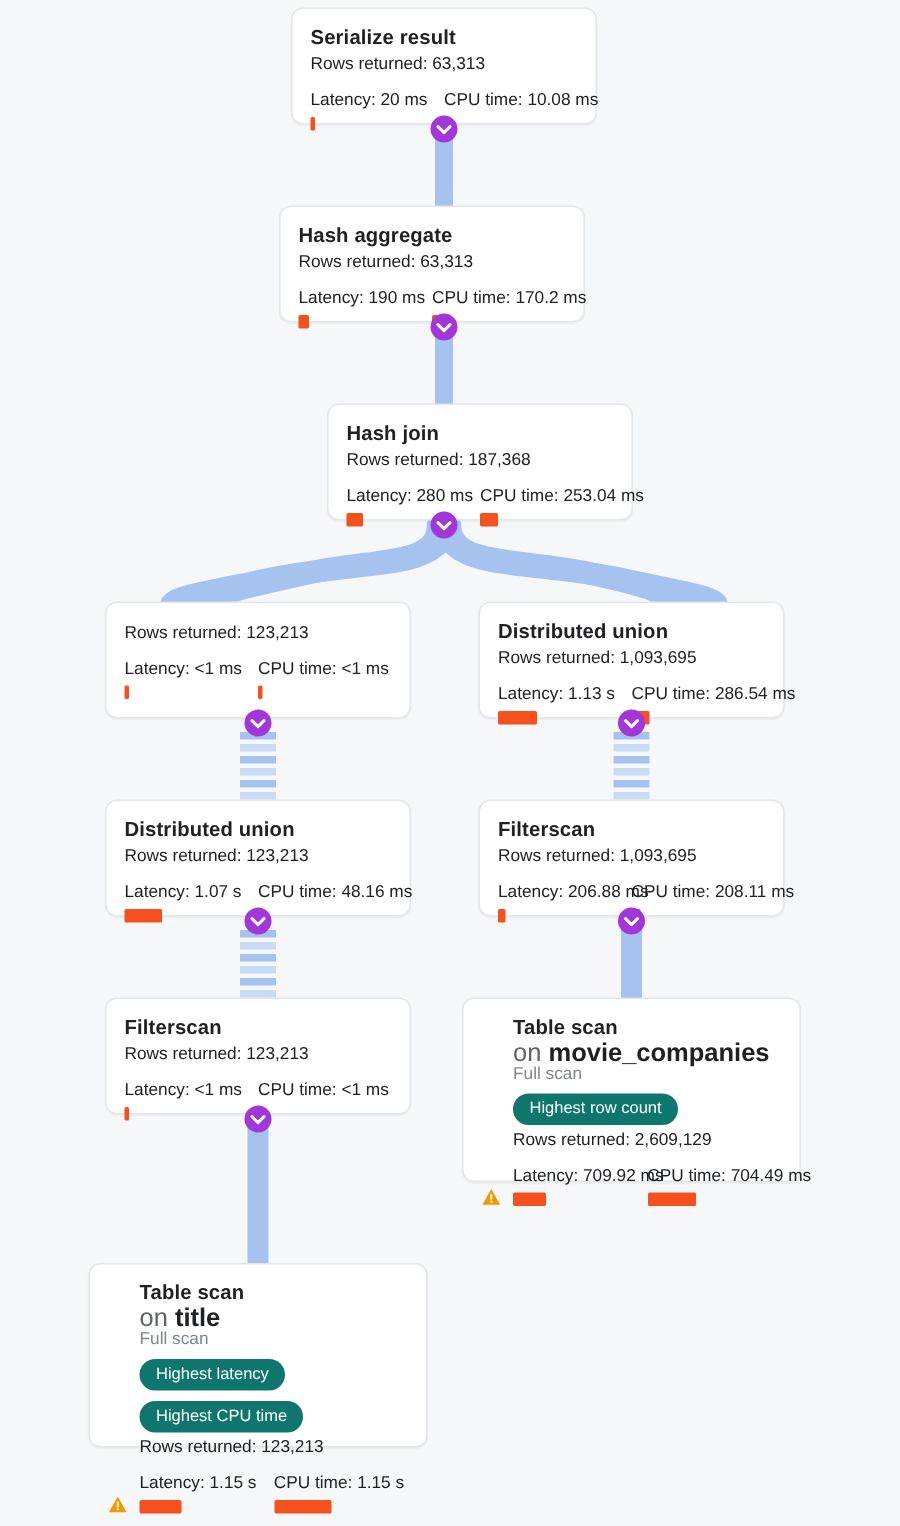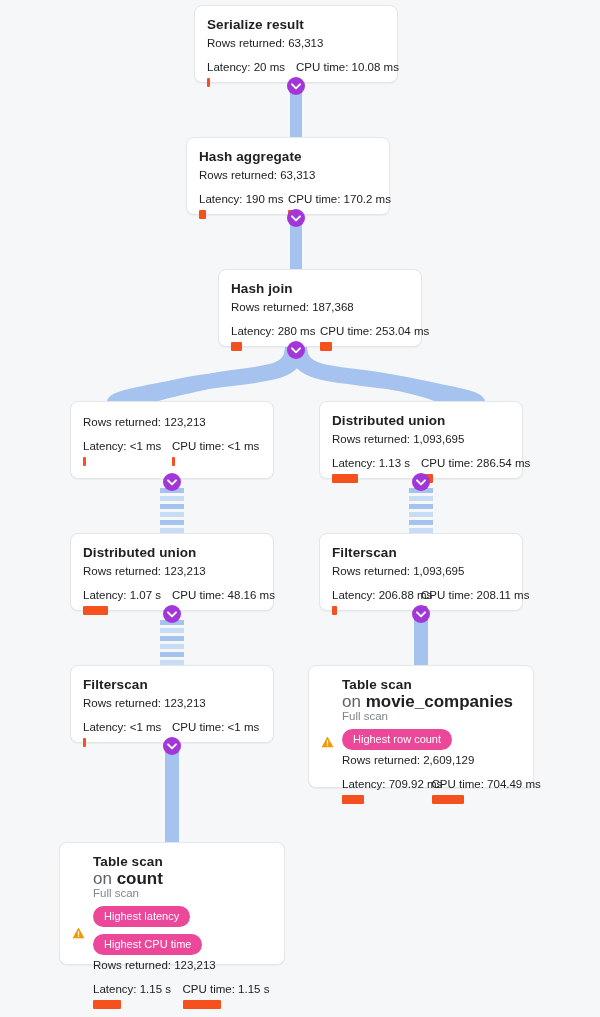--- a/index.html
+++ b/index.html
@@ -18,35 +18,35 @@
   .node{
     position:absolute;
     background:#ffffff;
     border:1px solid #e3e6ea;
     border-radius:8px;
     box-sizing:border-box;
     padding:10px 12px 12px 12px;
     box-shadow:0 1px 1px rgba(60,64,67,.06);
     z-index:5;
   }
-  .node-head{display:flex;align-items:center;gap:8px;}
+  .node-head{display:flex;align-items:flex-end;gap:8px;}
   .warn-icon{flex:0 0 auto;margin-top:3px;line-height:0;}
   .node-title{
     font-size:13.5px;font-weight:700;color:#202124;line-height:17px;
     letter-spacing:.1px;
   }
   .node-body{flex:1 1 auto;min-width:0;}
   .sub-on{
     font-size:17px;color:#5f6368;line-height:15px;margin-top:1px;
   }
   .sub-on b{color:#202124;font-weight:700;}
   .sub-scan{font-size:11.5px;color:#80868b;line-height:15px;}
   .badges{display:flex;gap:7px;margin:5px 0 3px 0;flex-wrap:wrap;}
   .badge{
-    background:#ec4899;color:#fff;
+    background:#0f766e;color:#fff;
     font-size:11px;line-height:13px;
     padding:4px 11px;border-radius:11px;white-space:nowrap;
     font-weight:400;
   }
   .rows{
     font-size:11.5px;color:#202124;line-height:15px;margin-top:3px;
     white-space:nowrap;
   }
   .metrics{display:flex;margin-top:9px;}
   .metric{width:50%;}
@@ -329,21 +329,21 @@
       <span class="warn-icon">
         <svg width="13" height="12" viewBox="0 0 13 12" xmlns="http://www.w3.org/2000/svg">
           <path d="M6.5 0.6 L12.4 11.2 L0.6 11.2 Z" fill="#f29900"></path>
           <rect x="5.85" y="4.1" width="1.3" height="3.7" fill="#ffffff"></rect>
           <rect x="5.85" y="8.5" width="1.3" height="1.3" fill="#ffffff"></rect>
         </svg>
       </span>
       <div class="node-body">
         <div class="node-title">Table scan</div>
         <div class="sub-on">
-          <span>on </span><b>count</b>
+          <span>on </span><b>title</b>
         </div>
         <div class="sub-scan">Full scan</div>
         <div class="badges">
           <span class="badge">Highest latency</span>
           <span class="badge">Highest CPU time</span>
         </div>
         <div class="rows">Rows returned: 123,213</div>
         <div class="metrics">
           <div class="metric">
             <div class="metric-label">Latency: 1.15 s</div>

